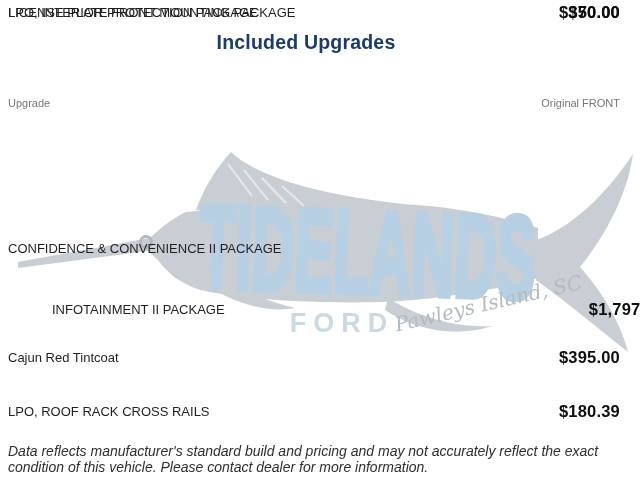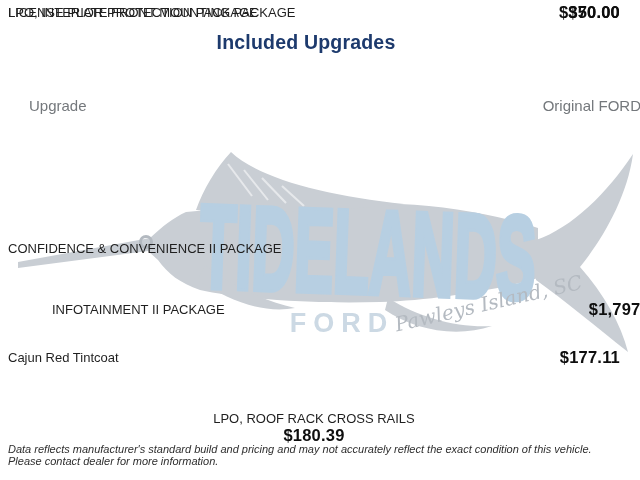--- a/index.html
+++ b/index.html
@@ -8,37 +8,37 @@
     background:#ffffff;font-family:"Liberation Sans", sans-serif;
   }
   .layer{position:absolute;z-index:1;}
   .page-title{
     top:31px;left:0;width:612px;text-align:center;
     font-size:19.5px;font-weight:bold;color:#1d3a6d;letter-spacing:.2px;
   }
   .header-row{
     top:97px;left:8px;width:612px;
     display:flex;justify-content:space-between;align-items:center;
-    font-size:15px;color:#74787c;margin-left:21px;
+    font-size:11px;color:#74787c;
   }
   .upgrade-row{
     left:8px;width:612px;height:24px;
     display:flex;justify-content:space-between;align-items:center;
   }
   .upgrade-row:nth-of-type(1){top:130px;}
   .upgrade-row:nth-of-type(2){top:184px;}
   .upgrade-row:nth-of-type(3){top:236px;}
   .upgrade-row:nth-of-type(4){top:297px;margin-left:44px;}
   .upgrade-row:nth-of-type(5){top:345px;}
-  .upgrade-row:nth-of-type(6){top:411px;flex-direction:column;}
+  .upgrade-row:nth-of-type(6){top:399px;}
   .upgrade-label{font-size:13px;color:#1f1f1f;}
   .upgrade-price{font-size:16.5px;font-weight:bold;color:#0e0e0e;letter-spacing:.2px;}
   .disclaimer{
     top:443px;left:8px;width:600px;
-    font-size:11px;font-style:italic;color:#2e2e2e;
+    font-size:14px;font-style:italic;color:#2e2e2e;
   }
   .watermark{position:absolute;left:0;top:130px;width:640px;height:250px;z-index:0;}
   .wm-brand{
     font-family:"Liberation Sans", sans-serif;font-weight:bold;
   }
   .wm-script{
     font-family:"DejaVu Serif", serif;font-style:italic;
   }
 </style>
 </head>
@@ -92,33 +92,33 @@
 
   <text class="wm-brand" x="342" y="202" font-size="27" letter-spacing="7" fill="#ccd9e4" text-anchor="middle">FORD</text>
 
   <text class="wm-script" x="490" y="180" font-size="20" fill="#b4bac1" text-anchor="middle" transform="rotate(-13 490 180)">Pawleys Island, SC</text>
 </svg>
 
 <div class="layer page-title">Included Upgrades</div>
 
 <div class="layer header-row">
   <span>Upgrade</span>
-  <span>Original FORD</span>
+  <span>Original FRONT</span>
 </div>
 
 <div class="layer upgrade-row">
   <span class="upgrade-label">CONFIDENCE &amp; CONVENIENCE II PACKAGE</span>
 </div>
 <div class="layer upgrade-row">
   <span class="upgrade-label">INFOTAINMENT II PACKAGE</span>
   <span class="upgrade-price">$1,797.34</span>
 </div>
 <div class="layer upgrade-row">
   <span class="upgrade-label">Cajun Red Tintcoat</span>
-  <span class="upgrade-price">$177.11</span>
+  <span class="upgrade-price">$395.00</span>
 </div>
 <div class="layer upgrade-row">
   <span class="upgrade-label">LPO, ROOF RACK CROSS RAILS</span>
   <span class="upgrade-price">$180.39</span>
 </div>
 <div class="layer upgrade-row">
   <span class="upgrade-label">LPO, INTERIOR PROTECTION PACKAGE</span>
   <span class="upgrade-price">$370.00</span>
 </div>
 <div class="layer upgrade-row">

